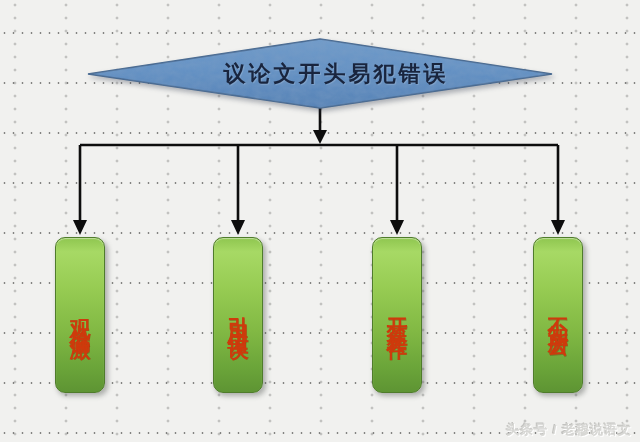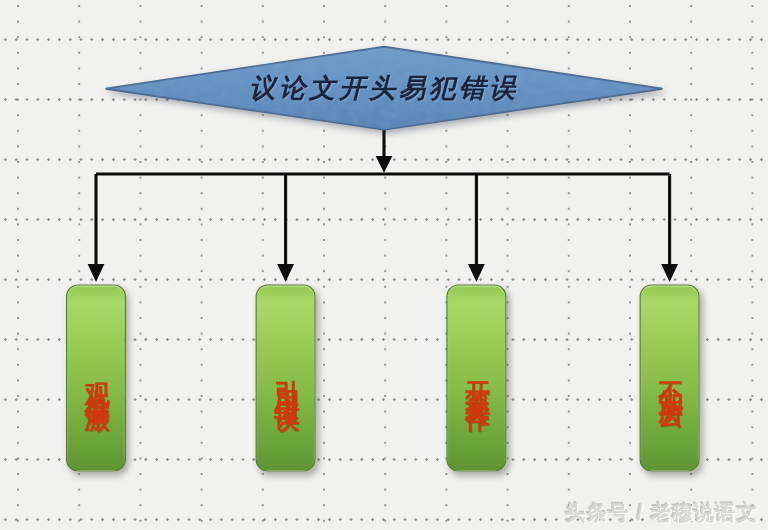--- a/index.html
+++ b/index.html
@@ -21,23 +21,23 @@
   }
   .connector-layer{
     position:absolute;left:0;top:0;width:640px;height:442px;
     pointer-events:none;
   }
   .diamond-layer{
     position:absolute;left:0;top:0;width:640px;height:130px;
     filter:drop-shadow(2px 3px 2.5px rgba(40,50,70,.35));
   }
   .diamond-label{
-    position:absolute;left:88px;top:39px;width:464px;height:69px;
+    position:absolute;left:104px;top:39px;width:464px;height:69px;
     display:flex;align-items:center;justify-content:center;
-    font-size:22px;font-weight:bold;font-style:italic;
+    font-size:22px;font-weight:bold;
     letter-spacing:3px;
     color:#19253e;
     text-shadow:1px 1px 1px rgba(255,255,255,.18);
   }
   .node{
     position:absolute;top:237px;width:50px;height:156px;
     border-radius:10px;
     border:1px solid #4f7c2b;
     background:linear-gradient(180deg,#8fc650 0%,#a7d965 9%,#97cc53 32%,#82b944 60%,#6aa439 85%,#5e9433 100%);
     box-shadow:2.5px 3px 5px rgba(70,75,70,.4), inset 0 1px 1px rgba(255,255,255,.45);
@@ -51,21 +51,21 @@
     letter-spacing:7px;
     color:#ce3a0c;
     text-shadow:0.5px 0.5px 0 rgba(120,30,0,.35);
   }
   .node-1{left:55px;}
   .node-2{left:213px;}
   .node-3{left:372px;}
   .node-4{left:533px;}
   .watermark{
     position:absolute;right:8px;bottom:3px;
-    font-size:17px;font-weight:bold;
+    font-size:13px;font-weight:bold;
     letter-spacing:1px;
     color:#d7d7d4;
     text-shadow:1px 1px 0 #ffffff, -1px -1px 0 #c3c3c0;
   }
 </style>
 </head>
 <body>
 
 <div class="canvas">
 

